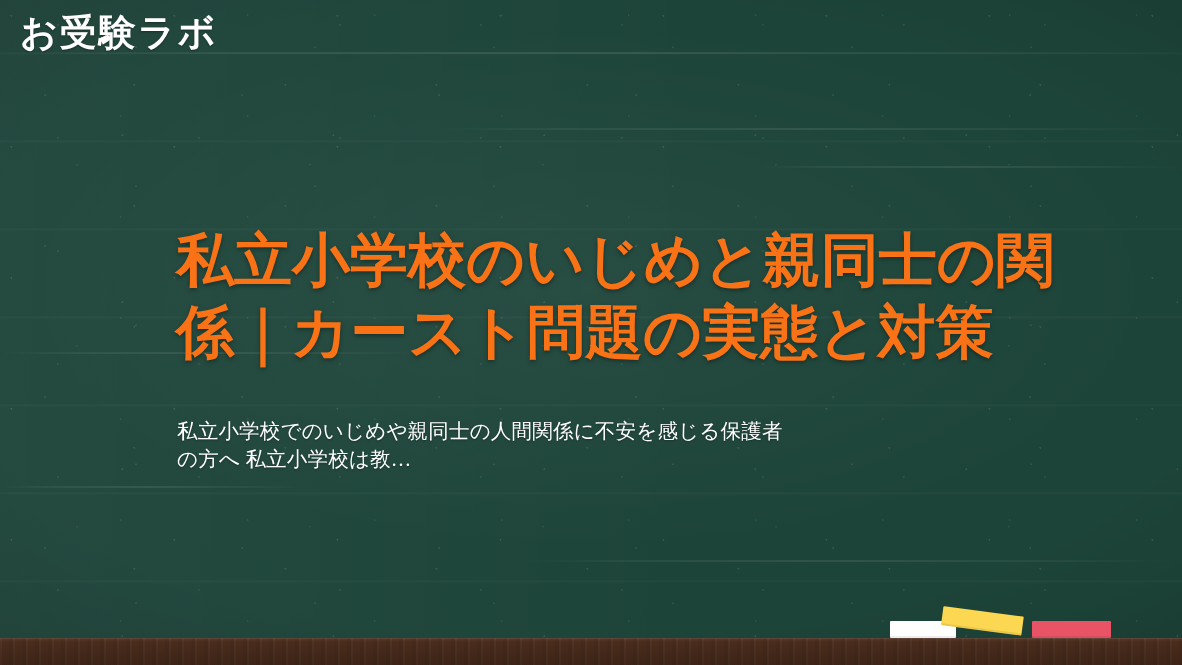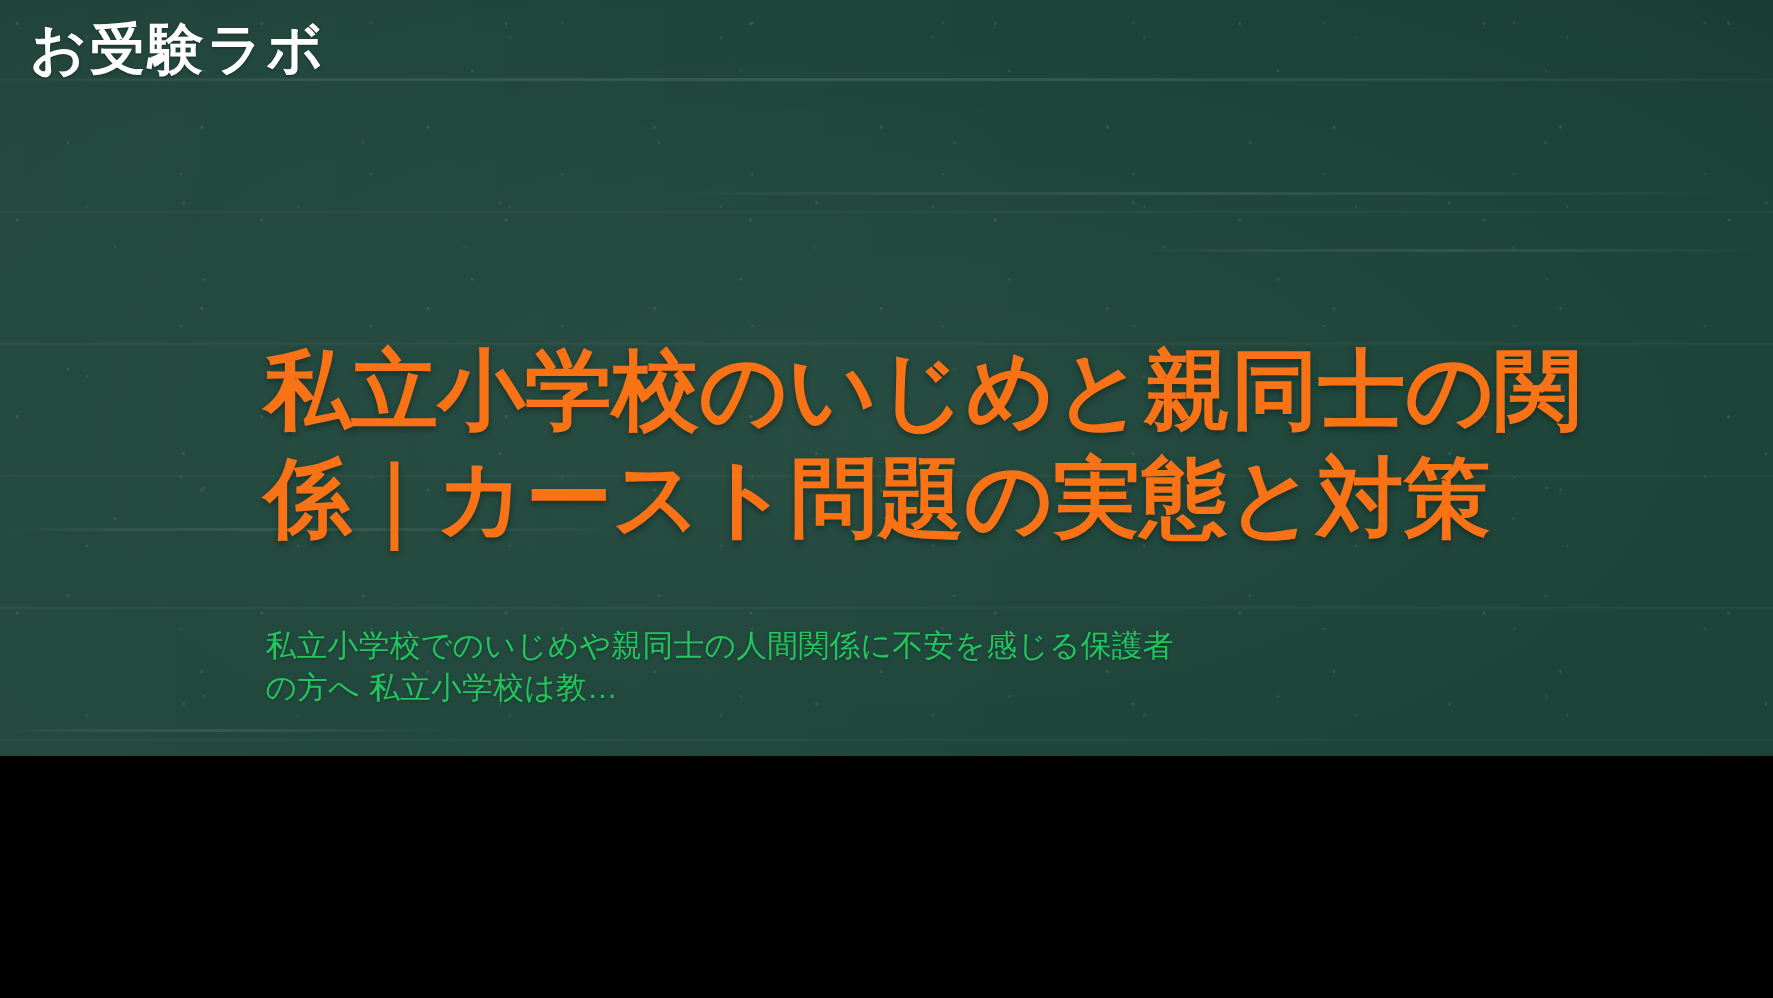--- a/index.html
+++ b/index.html
@@ -4,23 +4,23 @@
 <title>blackboard-thumbnail</title>
 <style>
   html, body {
     margin: 0;
     padding: 0;
     background: #000;
   }
   #stage {
     position: relative;
     width: 1182px;
-    height: 504px;
+    height: 665px;
     overflow: hidden;
-    font-family: Liberation Sans, sans-serif;
+    font-family: Liberation Serif, serif;
     background-color: #1d4439;
     -webkit-font-smoothing: antialiased;
   }
 
   
   .board {
     position: absolute;
     left: 0;
     top: 0;
     width: 1182px;
@@ -87,21 +87,21 @@
     letter-spacing: 0px;
     text-shadow: 0 2px 4px rgba(0,0,0,.34);
   }
 
   
   .subtitle {
     position: absolute;
     left: 177px;
     top: 396px;
     width: 610px;
-    color: #22c55e;
+    color: #ffffff;
     font-size: 20.5px;
     font-weight: 400;
     line-height: 28px;
     letter-spacing: 0.2px;
     text-shadow: 0 1px 2px rgba(0,0,0,.3);
   }
 
   
   .ledge {
     position: absolute;

